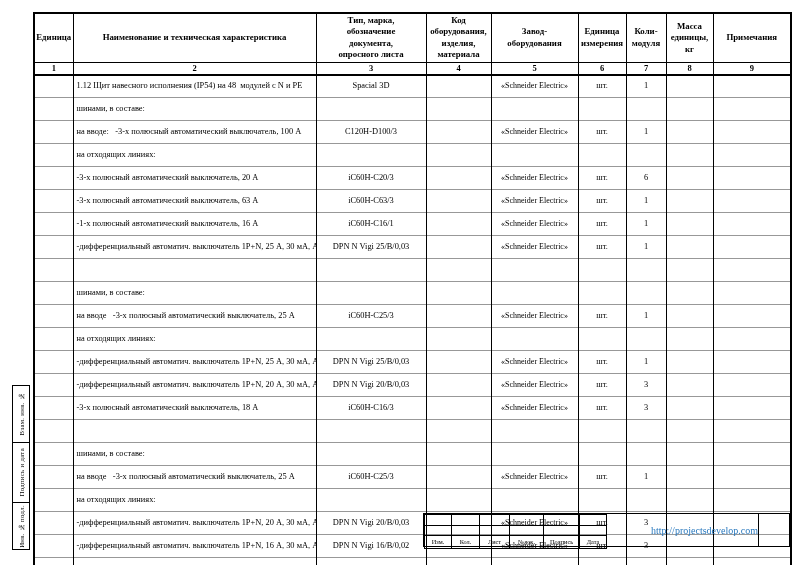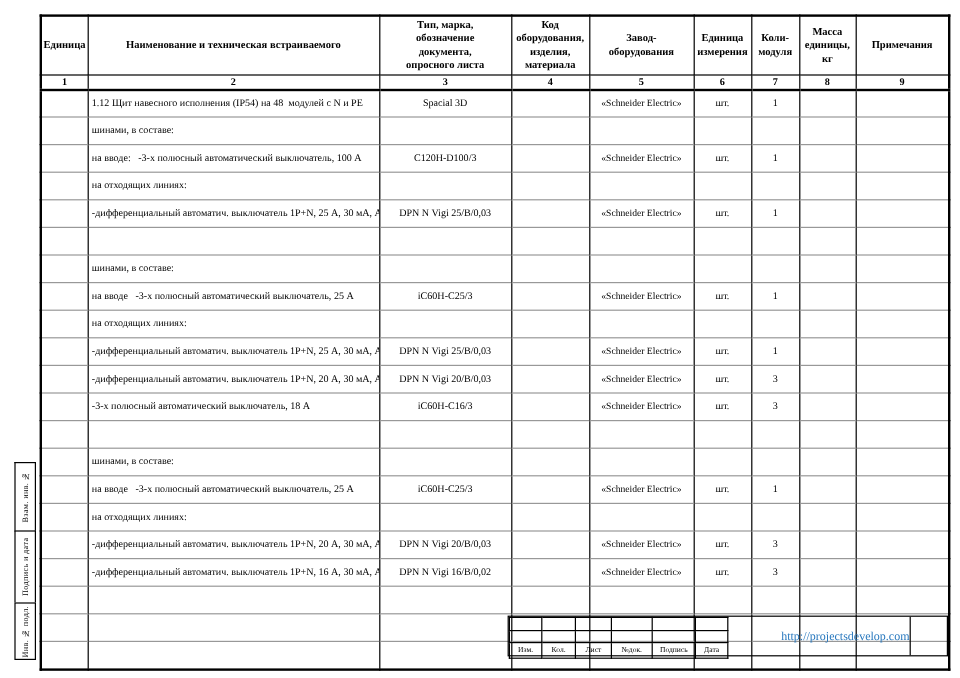--- a/index.html
+++ b/index.html
@@ -62,21 +62,21 @@
       <col style="width:65px">
         <col style="width:87px">
         <col style="width:48px">
       <col style="width:40px">
         <col style="width:47px">
         <col style="width:78px">
     </colgroup>
     <thead>
       <tr class="head-labels">
         <th>Единица</th>
-        <th>Наименование и техническая встраиваемого</th>
+        <th>Наименование и техническая характеристика</th>
         <th>Тип, марка,
 обозначение
 документа,
 опросного листа</th>
         <th>Код
 оборудования,
 изделия,
 материала</th>
         <th>Завод-
 оборудования</th>
@@ -141,20 +141,53 @@
           <td class="col-type"></td>
           <td class="col-code"></td>
           <td class="col-vendor"></td>
           <td class="col-unit"></td>
           <td class="col-qty"></td>
           <td class="col-mass"></td>
           <td class="col-note"></td>
         </tr>
         <tr>
           <td class="col-pos"></td>
+          <td class="col-name">-3-х полюсный автоматический выключатель, 20 А</td>
+          <td class="col-type">iC60H-C20/3</td>
+          <td class="col-code"></td>
+          <td class="col-vendor">«Schneider Electric»</td>
+          <td class="col-unit">шт.</td>
+          <td class="col-qty">6</td>
+          <td class="col-mass"></td>
+          <td class="col-note"></td>
+        </tr>
+        <tr>
+          <td class="col-pos"></td>
+          <td class="col-name">-3-х полюсный автоматический выключатель, 63 А</td>
+          <td class="col-type">iC60H-C63/3</td>
+          <td class="col-code"></td>
+          <td class="col-vendor">«Schneider Electric»</td>
+          <td class="col-unit">шт.</td>
+          <td class="col-qty">1</td>
+          <td class="col-mass"></td>
+          <td class="col-note"></td>
+        </tr>
+        <tr>
+          <td class="col-pos"></td>
+          <td class="col-name">-1-х полюсный автоматический выключатель, 16 А</td>
+          <td class="col-type">iC60H-C16/1</td>
+          <td class="col-code"></td>
+          <td class="col-vendor">«Schneider Electric»</td>
+          <td class="col-unit">шт.</td>
+          <td class="col-qty">1</td>
+          <td class="col-mass"></td>
+          <td class="col-note"></td>
+        </tr>
+        <tr>
+          <td class="col-pos"></td>
           <td class="col-name">-дифференциальный автоматич. выключатель 1P+N, 25 А, 30 мА, AC</td>
           <td class="col-type">DPN N Vigi 25/B/0,03</td>
           <td class="col-code"></td>
           <td class="col-vendor">«Schneider Electric»</td>
           <td class="col-unit">шт.</td>
           <td class="col-qty">1</td>
           <td class="col-mass"></td>
           <td class="col-note"></td>
         </tr>
         <tr>

